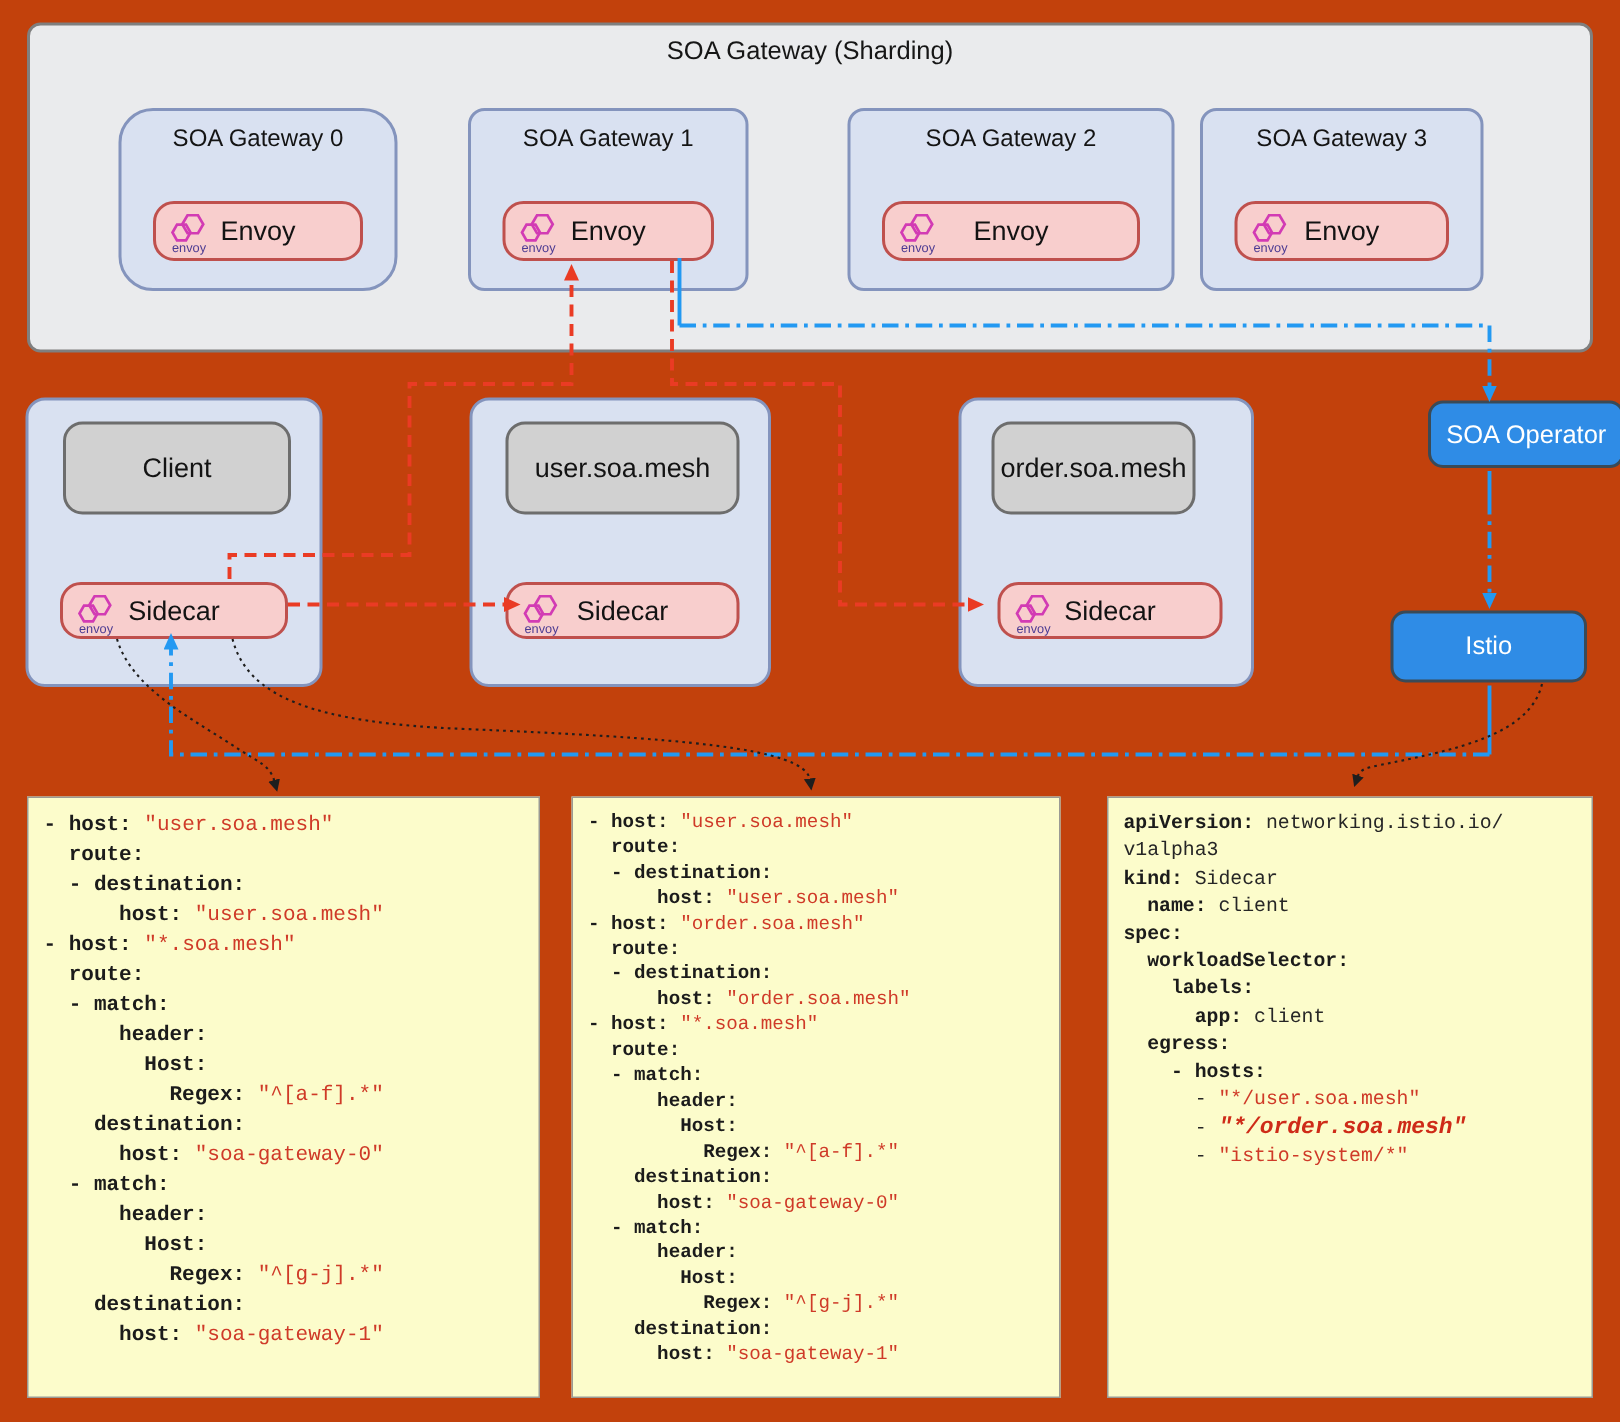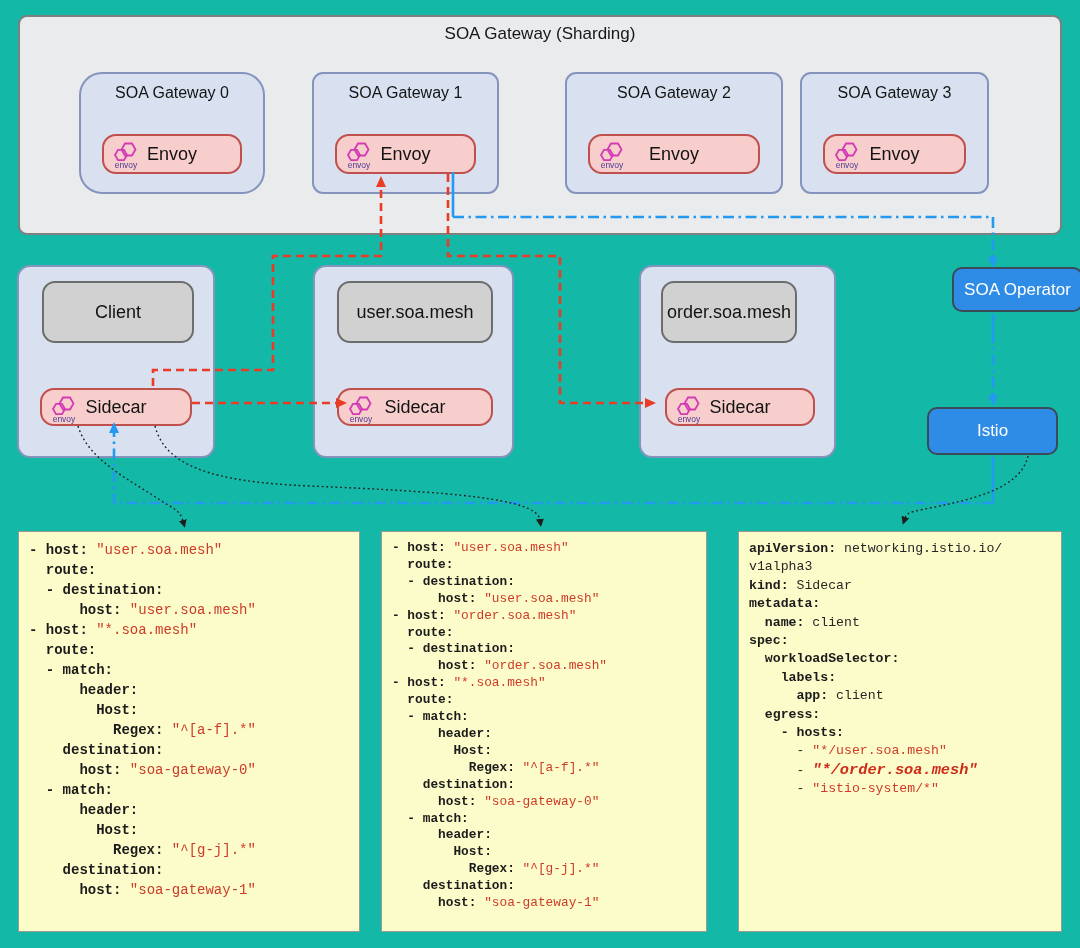--- a/index.html
+++ b/index.html
@@ -1,19 +1,19 @@
 <!DOCTYPE html>
 <html><head>
 <meta charset="utf-8">
 <style>
   html,body { margin:0; padding:0; background:#ffffff; }
   .canvas {
     position:relative; width:1080px; height:948px;
     font-family:"Liberation Sans", sans-serif; color:#111;
-    overflow:hidden; background:#14b8a6;
+    overflow:hidden; background:#c2410c;
   }
   
   .shard-container {
     position:absolute; left:18px; top:15px; width:1044px; height:220px;
     background:#eaebed; border:2px solid #7f7f7f; border-radius:9px;
     box-sizing:border-box;
   }
   .shard-title {
     position:absolute; left:0; top:7px; width:100%;
     text-align:center; font-size:17px; color:#161616;
@@ -213,21 +213,20 @@
       <div class="code-line"><span class="tok-k">      header:</span></div>
       <div class="code-line"><span class="tok-k">        Host:</span></div>
       <div class="code-line"><span class="tok-k">          Regex: </span><span class="tok-s">"^[g-j].*"</span></div>
       <div class="code-line"><span class="tok-k">    destination:</span></div>
       <div class="code-line"><span class="tok-k">      host: </span><span class="tok-s">"soa-gateway-1"</span></div>
     </div>
   <div class="code-block" id="code-2">
       <div class="code-line"><span class="tok-k">apiVersion: </span><span class="tok-p">networking.istio.io/</span></div>
       <div class="code-line"><span class="tok-p">v1alpha3</span></div>
       <div class="code-line"><span class="tok-k">kind: </span><span class="tok-p">Sidecar</span></div>
-      <div class="code-line"><span class="tok-k">metadata:</span></div>
       <div class="code-line"><span class="tok-k">  name: </span><span class="tok-p">client</span></div>
       <div class="code-line"><span class="tok-k">spec:</span></div>
       <div class="code-line"><span class="tok-k">  workloadSelector:</span></div>
       <div class="code-line"><span class="tok-k">    labels:</span></div>
       <div class="code-line"><span class="tok-k">      app: </span><span class="tok-p">client</span></div>
       <div class="code-line"><span class="tok-k">  egress:</span></div>
       <div class="code-line"><span class="tok-k">    - hosts:</span></div>
       <div class="code-line"><span class="tok-p">      - </span><span class="tok-s">"*/user.soa.mesh"</span></div>
       <div class="code-line"><span class="tok-p">      - </span><span class="tok-e">"*/order.soa.mesh"</span></div>
       <div class="code-line"><span class="tok-p">      - </span><span class="tok-s">"istio-system/*"</span></div>

